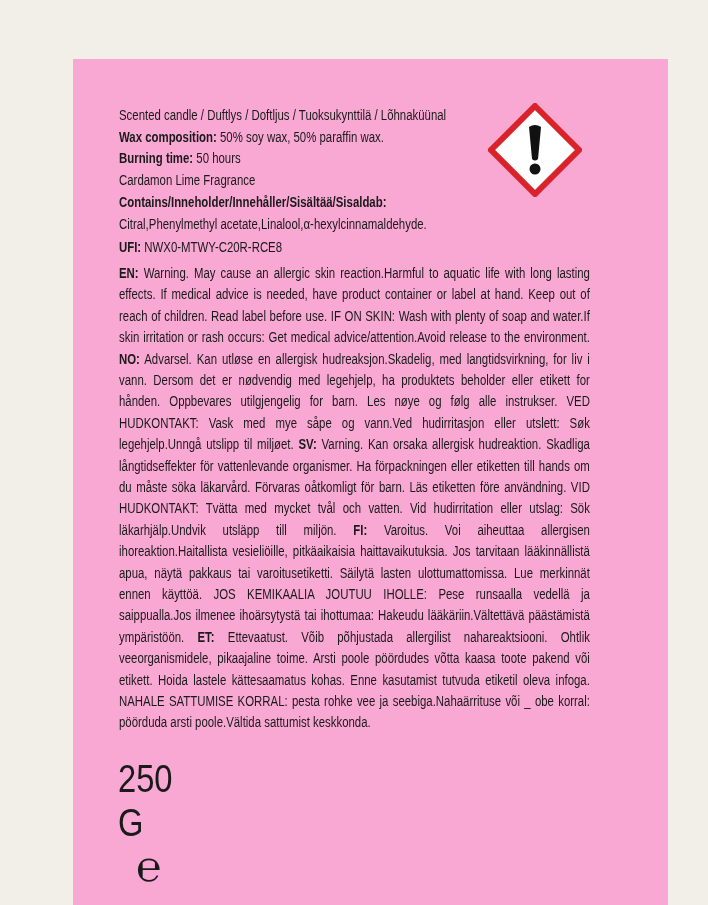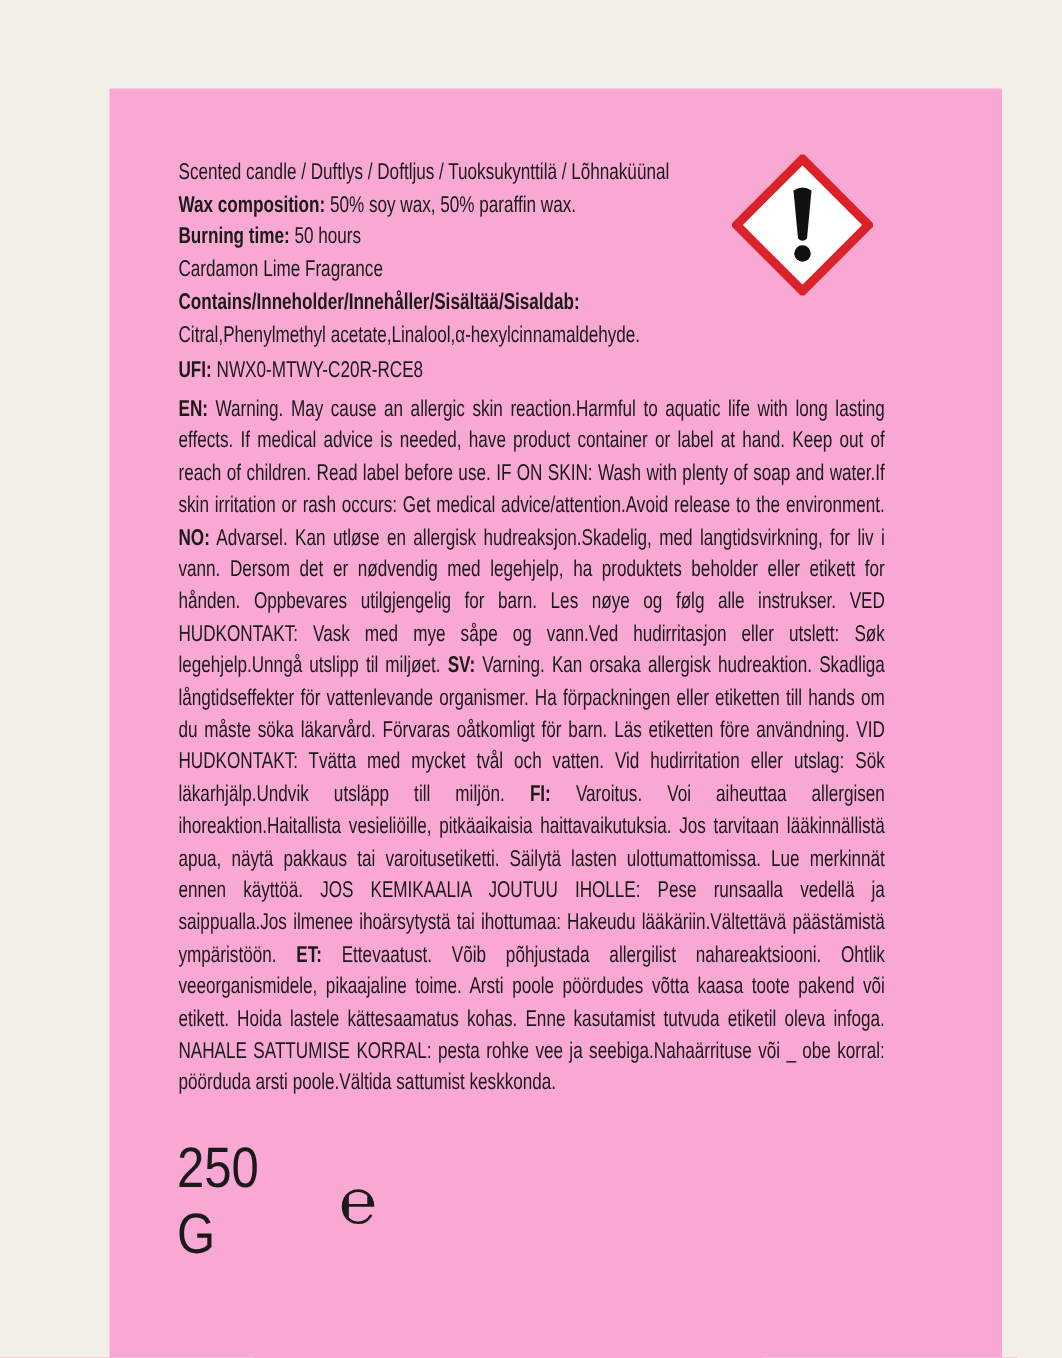--- a/index.html
+++ b/index.html
@@ -44,21 +44,21 @@
   .hazard {
     position:absolute;
     left:415px; top:44px;
     width:94px; height:94px;
   }
   .weight {
     position:absolute;
     left:45px; top:698px;
     font-size:38px;
     line-height:44px;
-    display:flex; align-items:center;
+    display:flex; align-items:flex-start;flex-direction:column;
   }
   .weight .num {
     display:inline-block;
     transform:scaleX(0.86);
     transform-origin:0 50%;
     width:90px;
   }
   .weight .estim {
     font-family:"DejaVu Serif", serif;
     font-size:42px;

